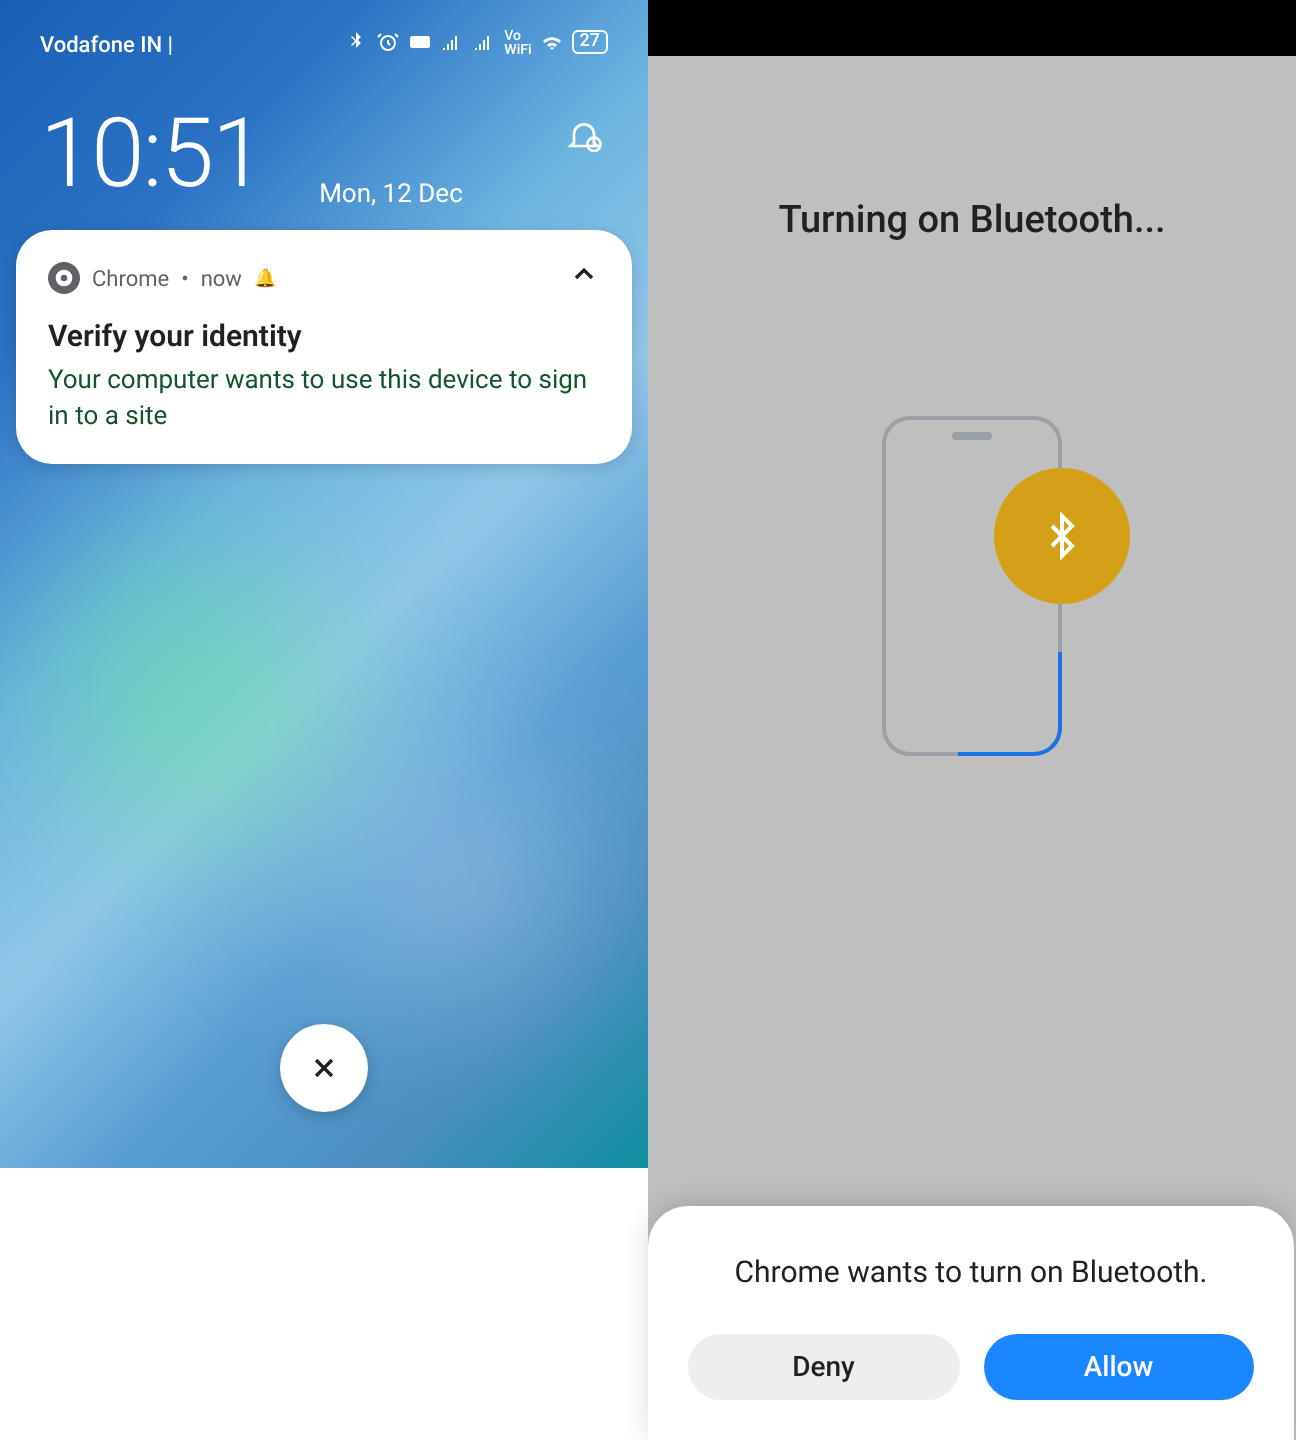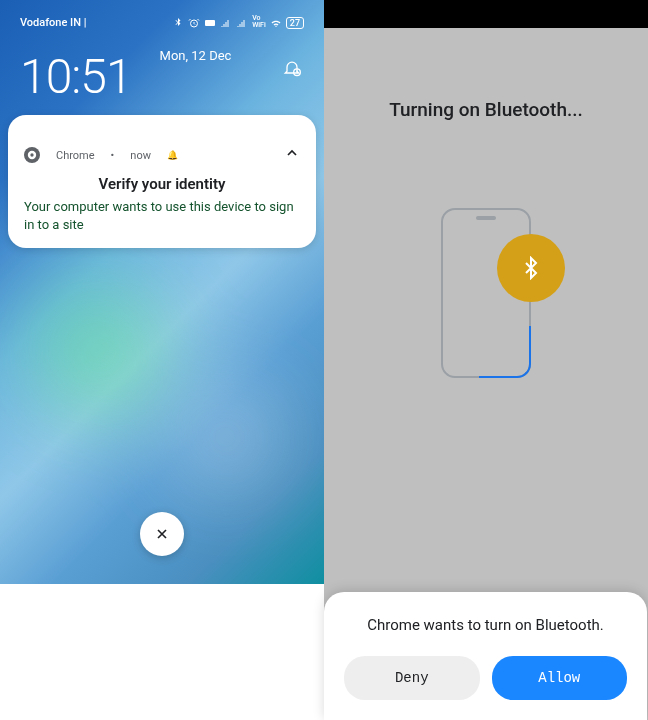--- a/index.html
+++ b/index.html
@@ -35,40 +35,40 @@
       display: flex;
       align-items: center;
       justify-content: space-between;
       padding: 14px 20px 0;
       color: white;
       font-size: 11px;
       font-weight: 500;
     }
     .status-icons {
       display: flex;
-      align-items: flex-end;
+      align-items: flex-start;
       gap: 4px;
       font-size: 11px;
     }
     .status-icon {
       width: 12px;
       height: 12px;
     }
     .battery-badge {
       border: 1px solid white;
       border-radius: 3px;
       padding: 0 3px;
       font-size: 9px;
       display: flex;
       align-items: center;
     }
     .clock-row {
       position: relative;
       display: flex;
-      align-items: flex-start;
+      align-items: flex-end;
       padding: 18px 20px 10px;
       color: white;
     }
     .clock-time {
       font-size: 48px;
       font-weight: 300;
       letter-spacing: -1px;
     }
     .clock-date {
       font-size: 13px;
@@ -84,23 +84,22 @@
       position: relative;
       margin: 0 8px;
       background: white;
       border-radius: 18px;
       padding: 14px 16px;
       box-shadow: 0 2px 8px rgba(0,0,0,0.15);
     }
     .notif-header {
       display: flex;
       align-items: center;
-      gap: 16px;
+      gap: 6px;
       margin-bottom: 10px;
-      margin-top: 16px;
     }
     .notif-app-icon {
       width: 16px;
       height: 16px;
       border-radius: 50%;
       background: #5f6368;
       display: flex;
       align-items: center;
       justify-content: center;
     }
@@ -109,21 +108,20 @@
       color: #5f6368;
     }
     .notif-chevron {
       margin-left: auto;
     }
     .notif-title {
       font-size: 15px;
       font-weight: 600;
       color: #202124;
       margin-bottom: 5px;
-      text-align: center;
     }
     .notif-body {
       font-size: 13px;
       color: #14532d;
       line-height: 1.4;
     }
     .close-button {
       position: absolute;
       bottom: 28px;
       left: 50%;
@@ -224,29 +222,28 @@
       font-size: 15px;
       color: #202124;
       margin-bottom: 22px;
     }
     .sheet-buttons {
       display: flex;
       gap: 12px;
     }
     .btn {
       flex: 1;
-      height: 44px;
+      height: 33px;
       border-radius: 21px;
       border: none;
       font-size: 14px;
       font-weight: 500;
       display: flex;
       align-items: center;
       justify-content: center;
-      font-family: Liberation Mono, monospace;
     }
     .btn-deny {
       background: #eeeeee;
       color: #202124;
     }
     .btn-allow {
       background: #1a86ff;
       color: white;
     }
   </style>

